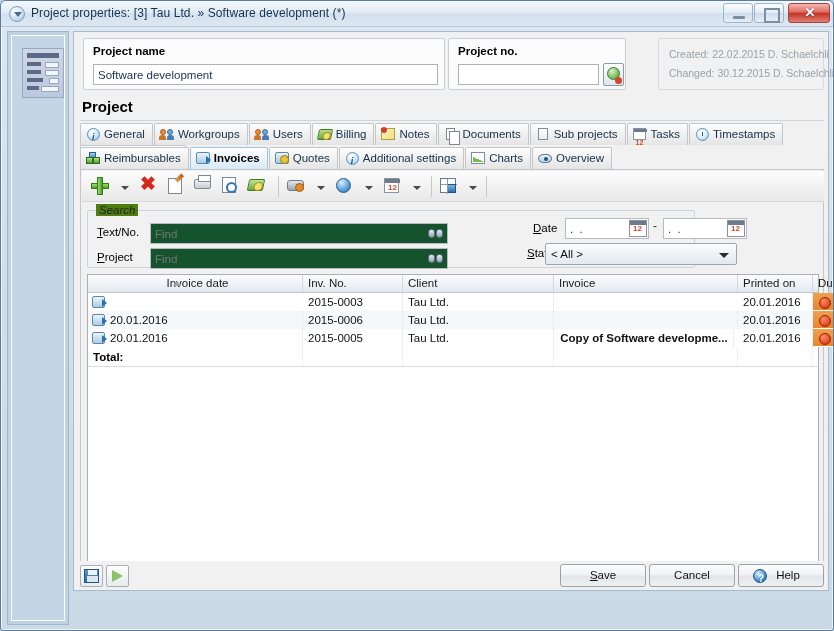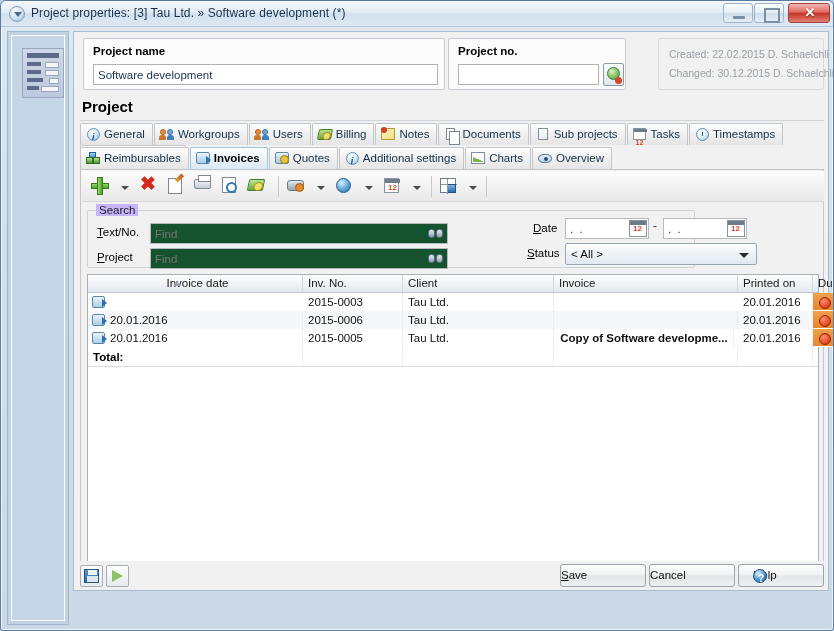--- a/index.html
+++ b/index.html
@@ -348,24 +348,25 @@
 
   
   #searchbox {
     position: absolute; left: 6px; top: 40px;
     width: 608px; height: 58px;
     border: 1px solid #cdd2d7;
     border-radius: 2px;
   }
   #searchlabel {
     position: absolute; left: 8px; top: -7px;
-    background: #c4b5fd;
+    background: #4d7c0f;
     padding: 0 3px;
     font-size: 11.5px;
     color: #222;
+    font-style: italic;
   }
   .srch-lbl { position:absolute; font-size:11.5px; color:#000; }
   .srch-inp {
     position:absolute; height:21px;
     border:1px solid #b6bbc0;
     background:#14532d;
     font-size:11.5px; color:#9a9a9a;
     padding:0 4px; line-height:19px;
   }
   .srch-icon {
@@ -381,21 +382,21 @@
     position:absolute; height:21px; border:1px solid #b6bbc0; background:#fff;
     font-size:11.5px; color:#333; padding:0 4px; line-height:19px;
   }
   .calbtn {
     position:absolute; width:18px; height:17px; top:2px;
     background:#fff; border:1px solid #8a93a0;
   }
   .calbtn:before{content:"";position:absolute;left:0;top:0;width:16px;height:4px;background:#6f7b8a;}
   .calbtn:after{content:"12";position:absolute;left:3px;top:3px;font-size:8px;font-weight:bold;color:#d4452a;}
   #statussel {
-    position:absolute; left:484px; top:51px; width:192px; height:22px;
+    position:absolute; left:464px; top:51px; width:192px; height:22px;
     border:1px solid #9aa6b2; border-radius:2px;
     background: linear-gradient(to bottom,#fbfcfd 0%,#eef2f6 50%,#e2e9f0 100%);
     font-size:11.5px; color:#111; line-height:20px; padding-left:5px;
   }
   #statussel:after {
     content:""; position:absolute; right:7px; top:9px;
     border-left:5px solid transparent; border-right:5px solid transparent;
     border-top:5px solid #2b2b2b;
   }
 
@@ -505,21 +506,21 @@
     background:linear-gradient(to bottom,#5b95cd,#2d6aa6); border:1px solid #24567f; }
   .ic-save:before{content:"";position:absolute;left:3px;top:0;width:9px;height:5px;background:#eef3f8;}
   .ic-save:after{content:"";position:absolute;left:2px;bottom:0;width:11px;height:6px;background:#dbe6f0;}
   .ic-play { position:absolute; left:5px; top:4px; width:0; height:0;
     border-top:6px solid transparent; border-bottom:6px solid transparent;
     border-left:11px solid #8ac267; }
   .dlgbtn {
     position:absolute; top:3px; height:23px;
     border:1px solid #9aa2aa; border-radius:3px;
     background:linear-gradient(to bottom,#fdfdfd 0%,#f0f1f2 48%,#e2e4e7 52%,#eff0f2 100%);
-    font-size:11.5px; color:#111; text-align:left; line-height:21px;
+    font-size:11.5px; color:#111; text-align:center; line-height:21px;
     cursor:default;
   }
   #btn-save { left:486px; width:86px; }
   #btn-cancel { left:575px; width:86px; }
   #btn-help { left:664px; width:86px; }
   #help-icon {
     position:absolute; left:14px; top:4px; width:14px; height:14px; border-radius:50%;
     background:radial-gradient(circle at 35% 28%,#d9f0ff,#4e96d4 55%,#225e95 100%);
     border:1px solid #1d5184;
   }

